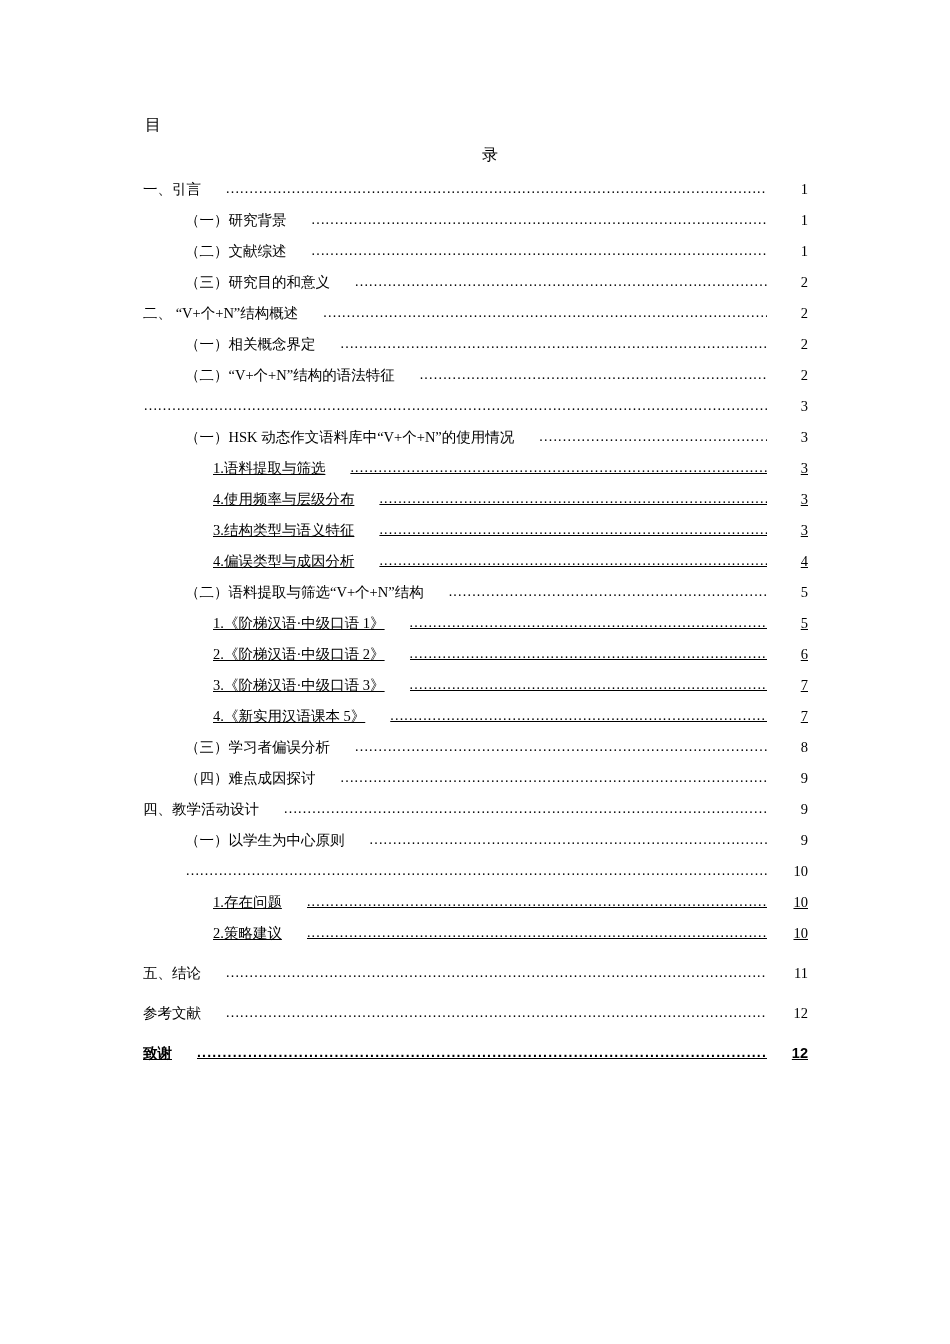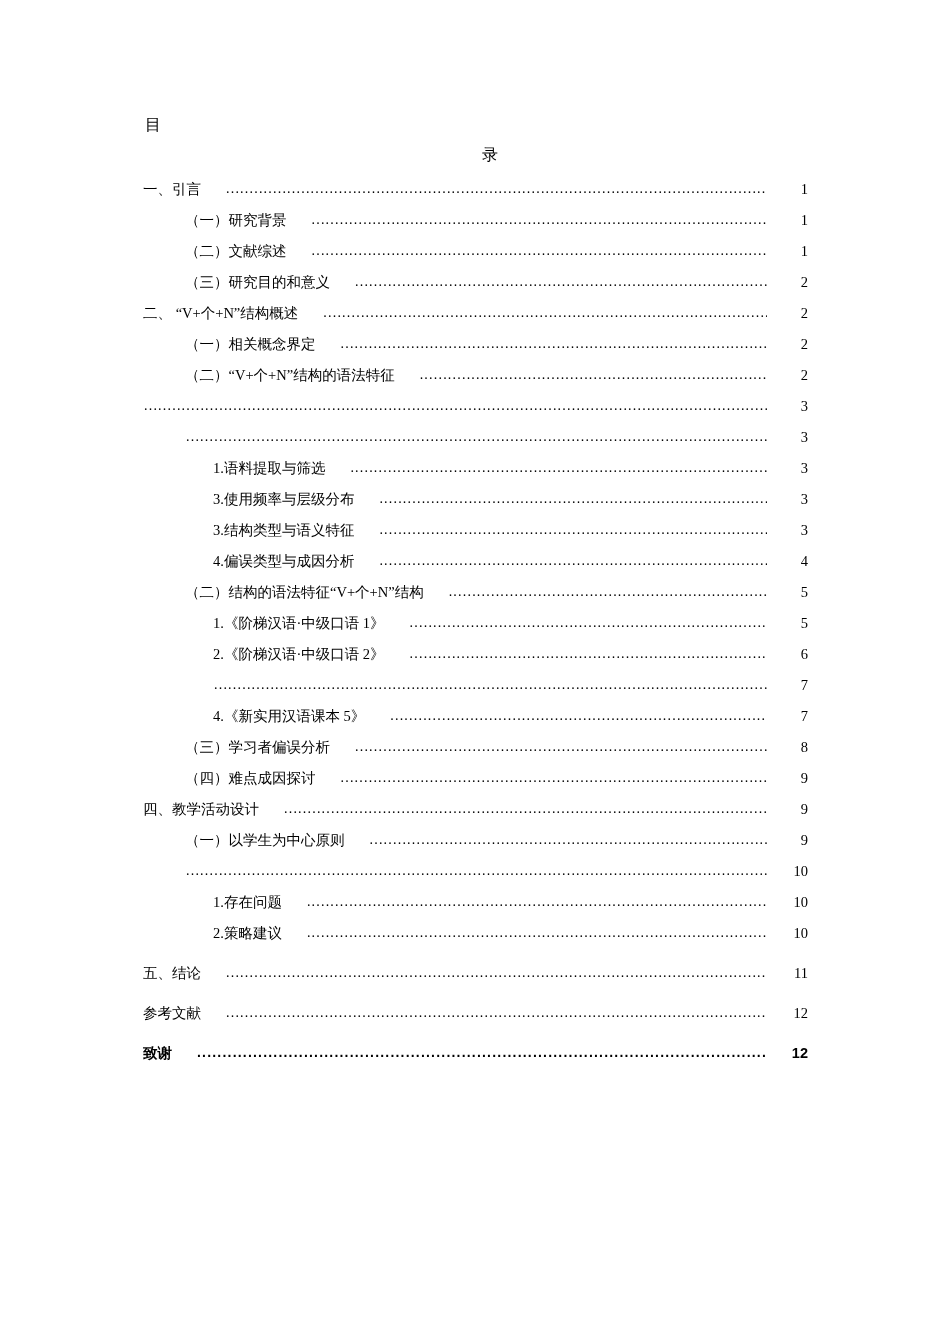--- a/index.html
+++ b/index.html
@@ -66,23 +66,23 @@
     top: -1px;
   }
   .toc-page {
     flex: 0 0 auto;
     text-align: right;
     min-width: 16px;
   }
   
   .lvl0 { padding-left: 0px; }
   .lvl1 { padding-left: 42px; align-items: center; }
-  .lvl2 { padding-left: 70px; }
-
-  .bold { font-weight: bold; }
+  .lvl2 { padding-left: 70px; text-decoration: underline; }
+
+  .bold { font-weight: bold; text-decoration: underline; }
   .sans { font-family: "Liberation Sans", sans-serif; }
   .gap-top-2 { margin-top: 9px; align-items: flex-end; }
 </style>
 </head>
 <body>
 
 <div class="page">
   <div class="content">
 
     <div class="title-line title-mu">目</div>
@@ -122,59 +122,61 @@
         <div class="toc-row lvl1">
           <span class="toc-label">（二）“V+个+N”结构的语法特征</span>
           <span class="toc-dots">................................................................................................................................................................</span>
           <span class="toc-page">2</span>
         </div>
         <div class="toc-row lvl0">
           <span class="toc-dots">................................................................................................................................................................</span>
           <span class="toc-page">3</span>
         </div>
         <div class="toc-row lvl1">
+          <span class="toc-label">（一）HSK 动态作文语料库中“V+个+N”的使用情况</span>
           <span class="toc-dots">................................................................................................................................................................</span>
           <span class="toc-page">3</span>
         </div>
         <div class="toc-row lvl2">
           <span class="toc-label">1.语料提取与筛选</span>
           <span class="toc-dots">................................................................................................................................................................</span>
           <span class="toc-page">3</span>
         </div>
         <div class="toc-row lvl2">
-          <span class="toc-label">3.使用频率与层级分布</span>
+          <span class="toc-label">4.使用频率与层级分布</span>
           <span class="toc-dots">................................................................................................................................................................</span>
           <span class="toc-page">3</span>
         </div>
         <div class="toc-row lvl2">
           <span class="toc-label">3.结构类型与语义特征</span>
           <span class="toc-dots">................................................................................................................................................................</span>
           <span class="toc-page">3</span>
         </div>
         <div class="toc-row lvl2">
           <span class="toc-label">4.偏误类型与成因分析</span>
           <span class="toc-dots">................................................................................................................................................................</span>
           <span class="toc-page">4</span>
         </div>
         <div class="toc-row lvl1">
-          <span class="toc-label">（二）结构的语法特征“V+个+N”结构</span>
+          <span class="toc-label">（二）语料提取与筛选“V+个+N”结构</span>
           <span class="toc-dots">................................................................................................................................................................</span>
           <span class="toc-page">5</span>
         </div>
         <div class="toc-row lvl2">
           <span class="toc-label">1.《阶梯汉语·中级口语 1》</span>
           <span class="toc-dots">................................................................................................................................................................</span>
           <span class="toc-page">5</span>
         </div>
         <div class="toc-row lvl2">
           <span class="toc-label">2.《阶梯汉语·中级口语 2》</span>
           <span class="toc-dots">................................................................................................................................................................</span>
           <span class="toc-page">6</span>
         </div>
         <div class="toc-row lvl2">
+          <span class="toc-label">3.《阶梯汉语·中级口语 3》</span>
           <span class="toc-dots">................................................................................................................................................................</span>
           <span class="toc-page">7</span>
         </div>
         <div class="toc-row lvl2">
           <span class="toc-label">4.《新实用汉语课本 5》</span>
           <span class="toc-dots">................................................................................................................................................................</span>
           <span class="toc-page">7</span>
         </div>
         <div class="toc-row lvl1">
           <span class="toc-label">（三）学习者偏误分析</span>

